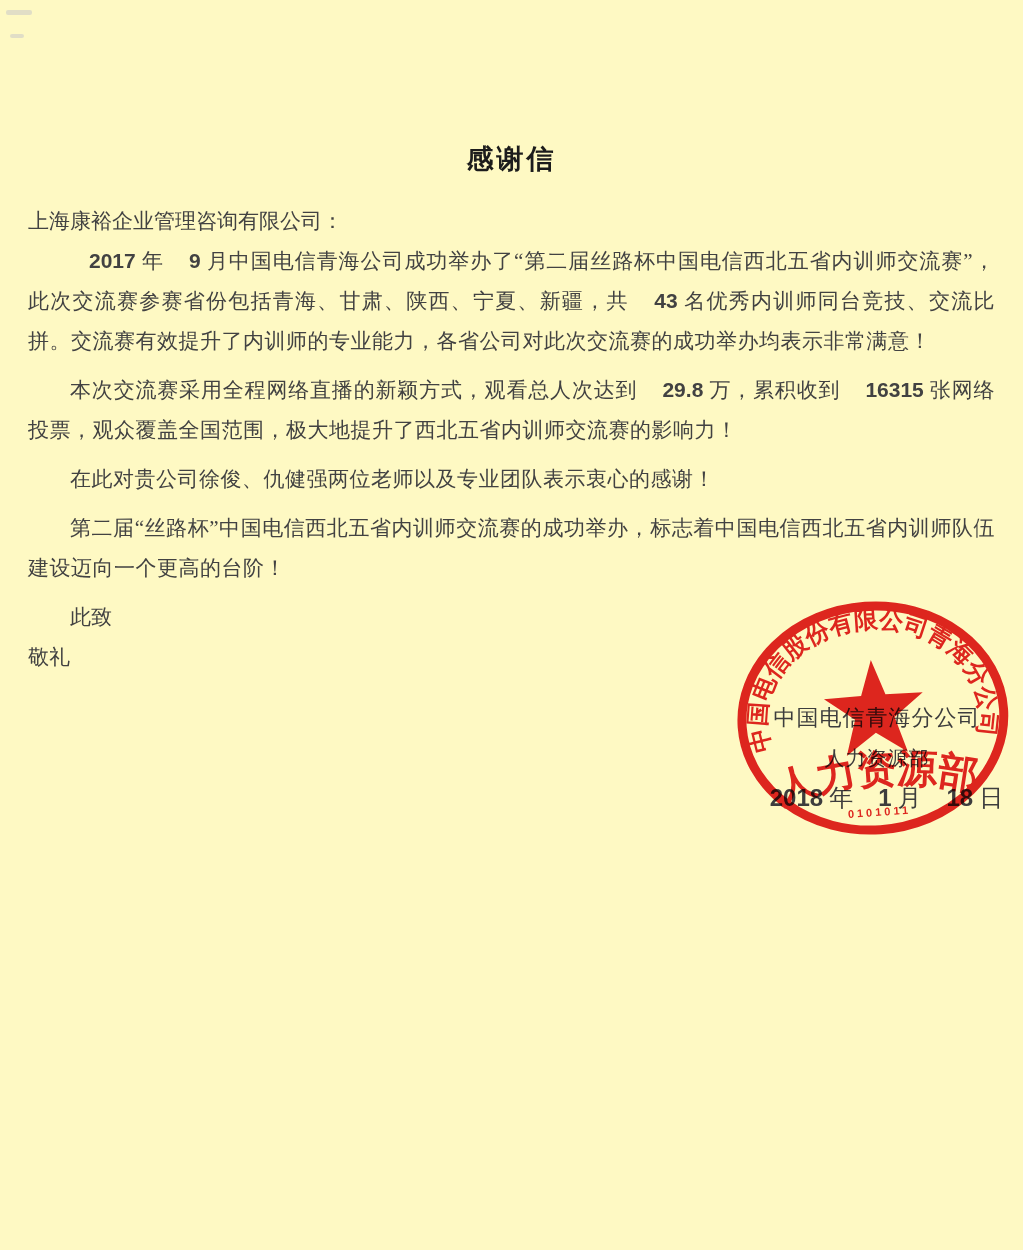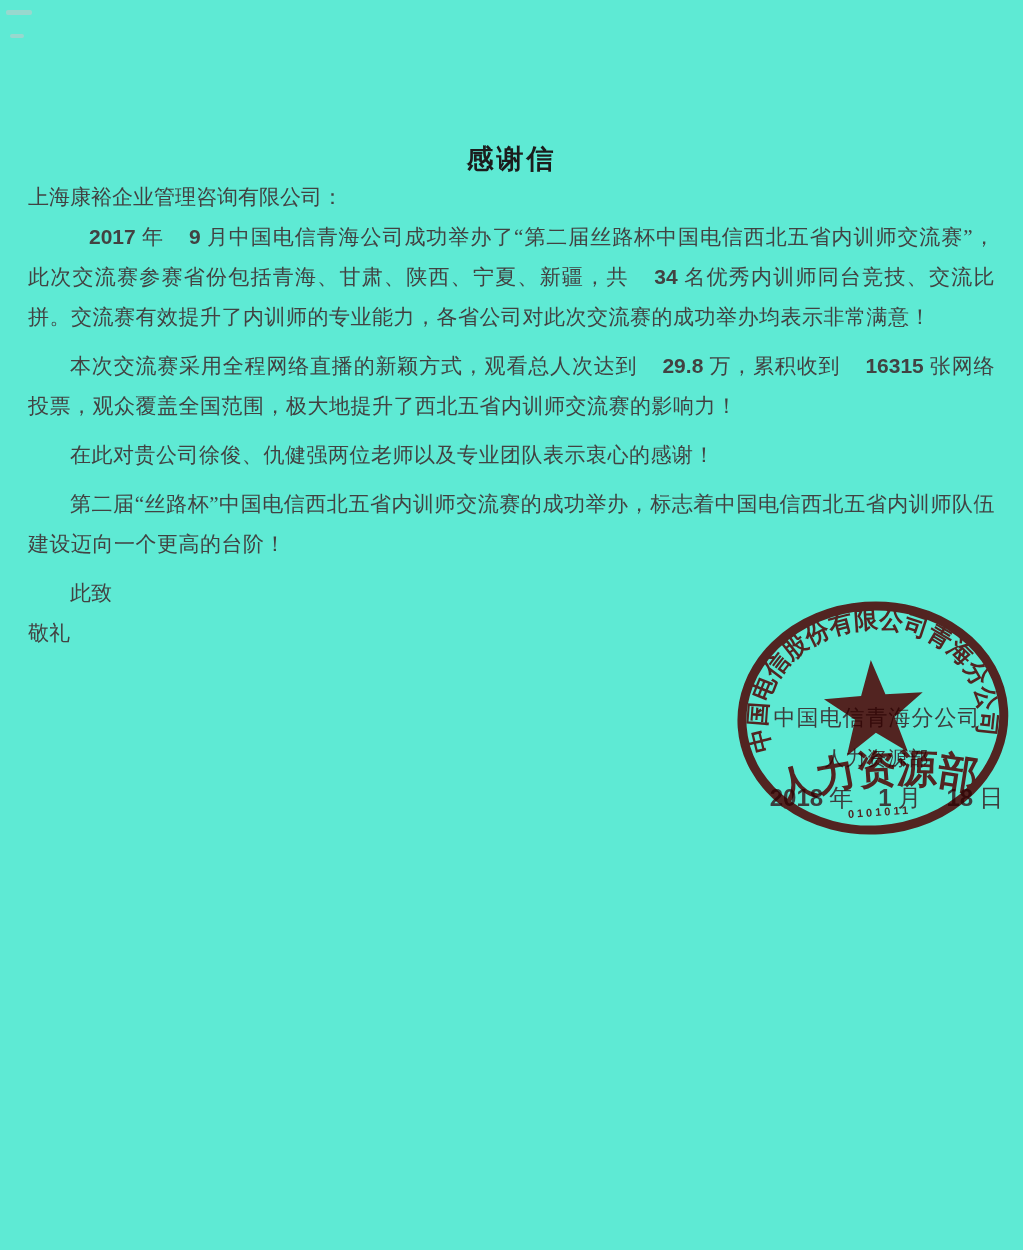--- a/index.html
+++ b/index.html
@@ -1,35 +1,36 @@
 <!DOCTYPE html>
 <html><head>
 <meta charset="utf-8">
 <style>
   html,body{margin:0;padding:0;background:#ffffff;}
   #page{
     position:relative;
     width:1023px;height:1250px;
-    background:#5eead4;
+    background:#fef9c3;
     overflow:hidden;
     font-family:"Liberation Serif","DejaVu Serif",serif;
     color:#3c3c3c;
   }
   .scan-smudge{position:absolute;background:#c9c9c9;opacity:.55;border-radius:2px;}
   #doc-body{position:absolute;left:28px;top:0;width:967px;}
   #doc-title{
     margin:141px 0 0 0;
     text-align:center;
     font-family:"Liberation Sans","DejaVu Sans",sans-serif;
     font-weight:bold;
     font-size:27px;
     letter-spacing:3px;
     color:#1c1c1c;
   }
   #salutation{
+    margin-top:24px;
     font-size:21px;
     line-height:40px;
     color:#424242;
   }
   .para{
     margin:0 0 9px 0;
     font-size:21px;
     line-height:40px;
     letter-spacing:0.5px;
     text-align:justify;
@@ -76,21 +77,21 @@
 <div id="page">
 
   <div class="scan-smudge" style="left:6px;top:10px;width:26px;height:5px;"></div>
   <div class="scan-smudge" style="left:10px;top:34px;width:14px;height:4px;"></div>
 
   <div id="doc-body">
     <h1 id="doc-title">感谢信</h1>
 
     <div id="salutation">上海康裕企业管理咨询有限公司：</div>
 
-    <p class="para" data-bold-digits=""><b>2017</b> 年 <b>9</b> 月中国电信青海公司成功举办了“第二届丝路杯中国电信西北五省内训师交流赛”，此次交流赛参赛省份包括青海、甘肃、陕西、宁夏、新疆，共 <b>34</b> 名优秀内训师同台竞技、交流比拼。交流赛有效提升了内训师的专业能力，各省公司对此次交流赛的成功举办均表示非常满意！</p>
+    <p class="para" data-bold-digits=""><b>2017</b> 年 <b>9</b> 月中国电信青海公司成功举办了“第二届丝路杯中国电信西北五省内训师交流赛”，此次交流赛参赛省份包括青海、甘肃、陕西、宁夏、新疆，共 <b>43</b> 名优秀内训师同台竞技、交流比拼。交流赛有效提升了内训师的专业能力，各省公司对此次交流赛的成功举办均表示非常满意！</p>
     <p class="para" data-bold-digits="">本次交流赛采用全程网络直播的新颖方式，观看总人次达到 <b>29.8</b> 万，累积收到 <b>16315</b> 张网络投票，观众覆盖全国范围，极大地提升了西北五省内训师交流赛的影响力！</p>
     <p class="para">在此对贵公司徐俊、仇健强两位老师以及专业团队表示衷心的感谢！</p>
     <p class="para" data-bold-digits="">第二届“丝路杯”中国电信西北五省内训师交流赛的成功举办，标志着中国电信西北五省内训师队伍建设迈向一个更高的台阶！</p>
 
     <div class="closing" id="closing-cizhi">此致</div>
     <div class="closing" id="closing-jingli">敬礼</div>
   </div>
 
   <div id="signature-block">
     <div id="signature-company">中国电信青海分公司</div>

